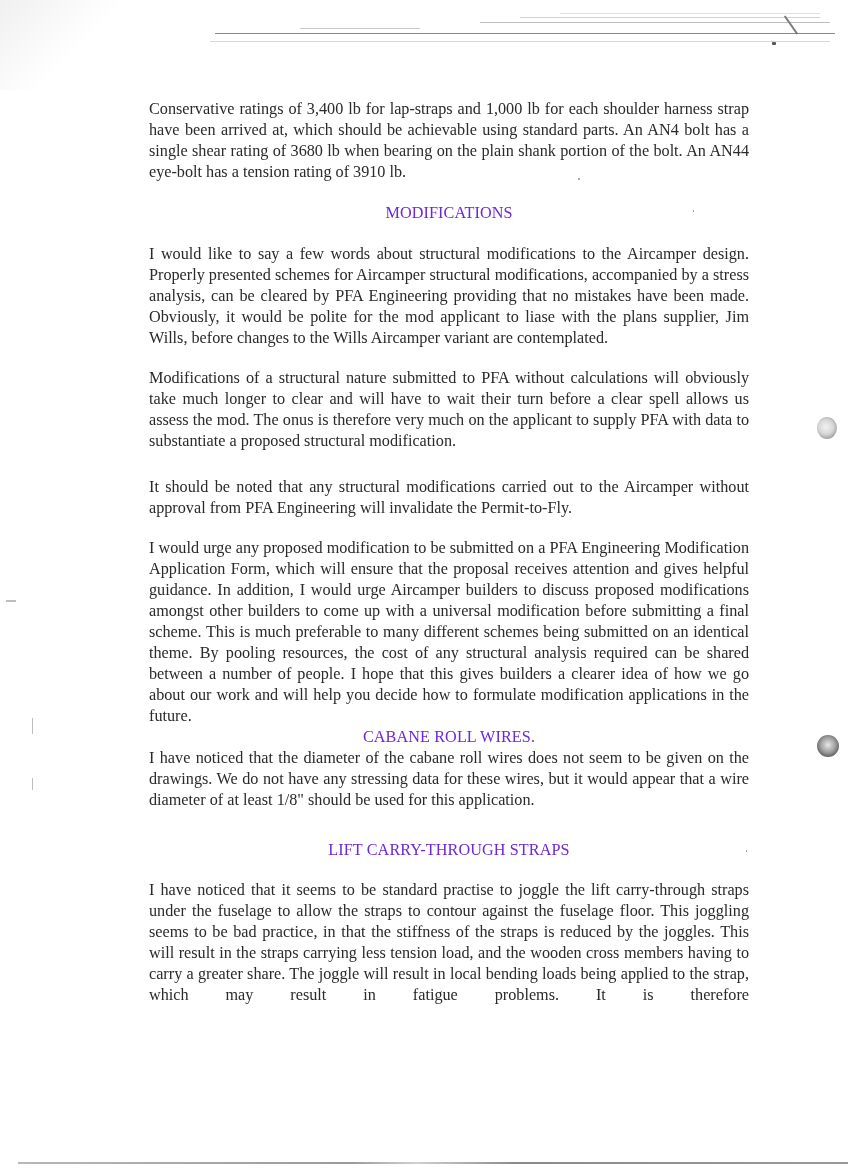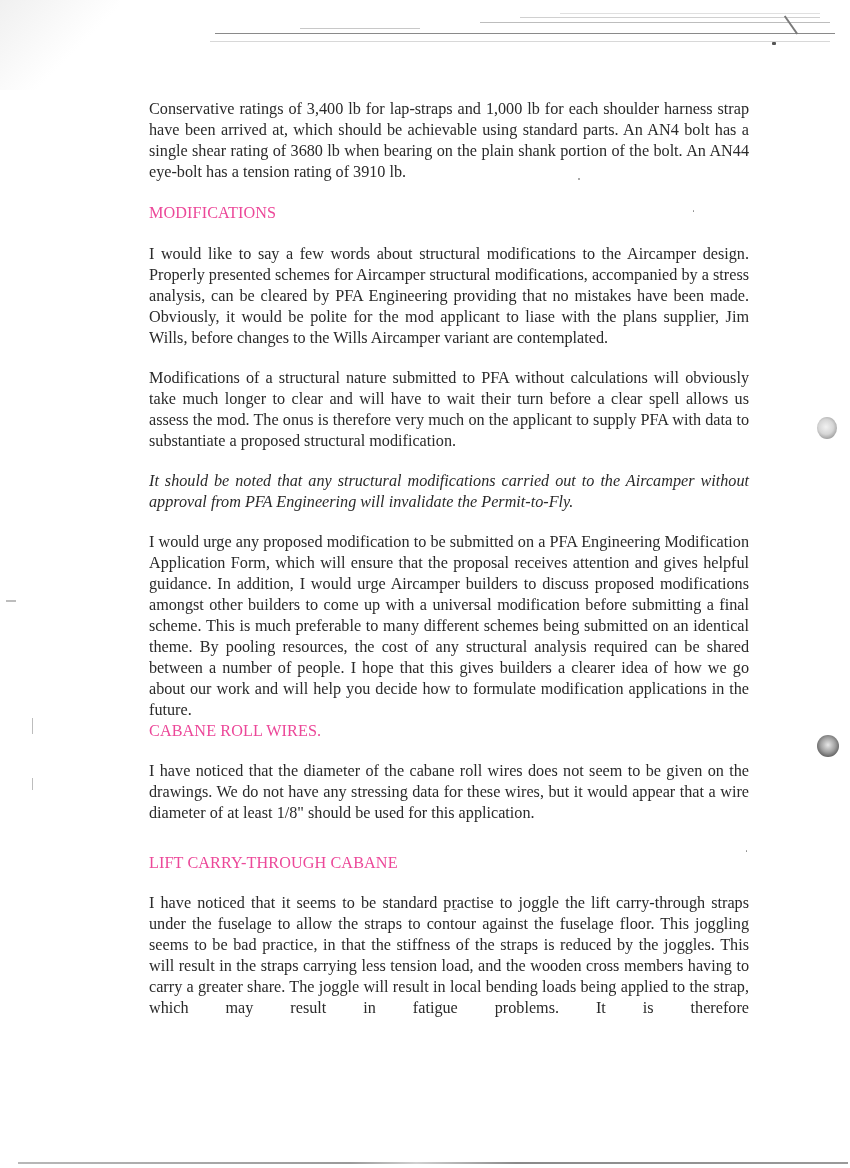--- a/index.html
+++ b/index.html
@@ -21,21 +21,21 @@
   .corner-fold {
     position: absolute; left: 0; top: 0; width: 120px; height: 90px;
     background: linear-gradient(135deg, rgba(230,230,230,0.6), rgba(255,255,255,0) 60%);
   }
   .content {
     position: absolute; left: 149px; top: 99px; width: 600px;
     font-size: 16.2px; line-height: 21px;
   }
   .para { margin: 0; text-align: justify; text-align-last: left; }
   .heading {
-    margin: 0; font-size: 16.2px; letter-spacing: 0.1px; color: #ec4899;
+    margin: 0; font-size: 16.2px; letter-spacing: 0.1px; color: #6d28d9; text-align: center;
   }
   .hole {
     position: absolute; border-radius: 50%;
     background: radial-gradient(circle at 45% 45%, #f2f2f2 0%, #d6d6d6 45%, #9f9f9f 75%, #cfcfcf 100%);
   }
   .speck { position: absolute; width: 2px; height: 2px; background: #8c8c8c; border-radius: 1px; }
   .margin-mark { position: absolute; width: 1px; background: #bdbdbd; }
 </style>
 </head>
 <body>
@@ -69,27 +69,27 @@
 
   <div class="content">
     <p class="para">Conservative ratings of 3,400 lb for lap-straps and 1,000 lb for each shoulder harness strap have been arrived at, which should be achievable using standard parts. An AN4 bolt has a single shear rating of 3680 lb when bearing on the plain shank portion of the bolt. An AN44 eye-bolt has a tension rating of 3910 lb.</p>
 
     <p class="heading" style="margin-top:20px;">MODIFICATIONS</p>
 
     <p class="para" style="margin-top:20px;">I would like to say a few words about structural modifications to the Aircamper design. Properly presented schemes for Aircamper structural modifications, accompanied by a stress analysis, can be cleared by PFA Engineering providing that no mistakes have been made. Obviously, it would be polite for the mod applicant to liase with the plans supplier, Jim Wills, before changes to the Wills Aircamper variant are contemplated.</p>
 
     <p class="para" style="margin-top:19px;">Modifications of a structural nature submitted to PFA without calculations will obviously take much longer to clear and will have to wait their turn before a clear spell allows us assess the mod. The onus is therefore very much on the applicant to supply PFA with data to substantiate a proposed structural modification.</p>
 
-    <p class="para" style="margin-top:19px;font-style:italic;">It should be noted that any structural modifications carried out to the Aircamper without approval from PFA Engineering will invalidate the Permit-to-Fly.</p>
+    <p class="para" style="margin-top:25px;">It should be noted that any structural modifications carried out to the Aircamper without approval from PFA Engineering will invalidate the Permit-to-Fly.</p>
 
     <p class="para" style="margin-top:19px;">I would urge any proposed modification to be submitted on a PFA Engineering Modification Application Form, which will ensure that the proposal receives attention and gives helpful guidance. In addition, I would urge Aircamper builders to discuss proposed modifications amongst other builders to come up with a universal modification before submitting a final scheme. This is much preferable to many different schemes being submitted on an identical theme. By pooling resources, the cost of any structural analysis required can be shared between a number of people. I hope that this gives builders a clearer idea of how we go about our work and will help you decide how to formulate modification applications in the future.</p>
 
     <p class="heading" style="">CABANE ROLL WIRES.</p>
 
-    <p class="para" style="margin-top:19px;">I have noticed that the diameter of the cabane roll wires does not seem to be given on the drawings. We do not have any stressing data for these wires, but it would appear that a wire diameter of at least 1/8" should be used for this application.</p>
+    <p class="para" style="">I have noticed that the diameter of the cabane roll wires does not seem to be given on the drawings. We do not have any stressing data for these wires, but it would appear that a wire diameter of at least 1/8" should be used for this application.</p>
 
-    <p class="heading" style="margin-top:29px;">LIFT CARRY-THROUGH CABANE</p>
+    <p class="heading" style="margin-top:29px;">LIFT CARRY-THROUGH STRAPS</p>
 
     <p class="para" style="margin-top:19px; text-align-last: justify;">I have noticed that it seems to be standard practise to joggle the lift carry-through straps under the fuselage to allow the straps to contour against the fuselage floor. This joggling seems to be bad practice, in that the stiffness of the straps is reduced by the joggles. This will result in the straps carrying less tension load, and the wooden cross members having to carry a greater share. The joggle will result in local bending loads being applied to the strap, which may result in fatigue problems. It is therefore</p>
   </div>
 
   <div class="scan-bottom"></div>
 </div>
 
 </body></html>

